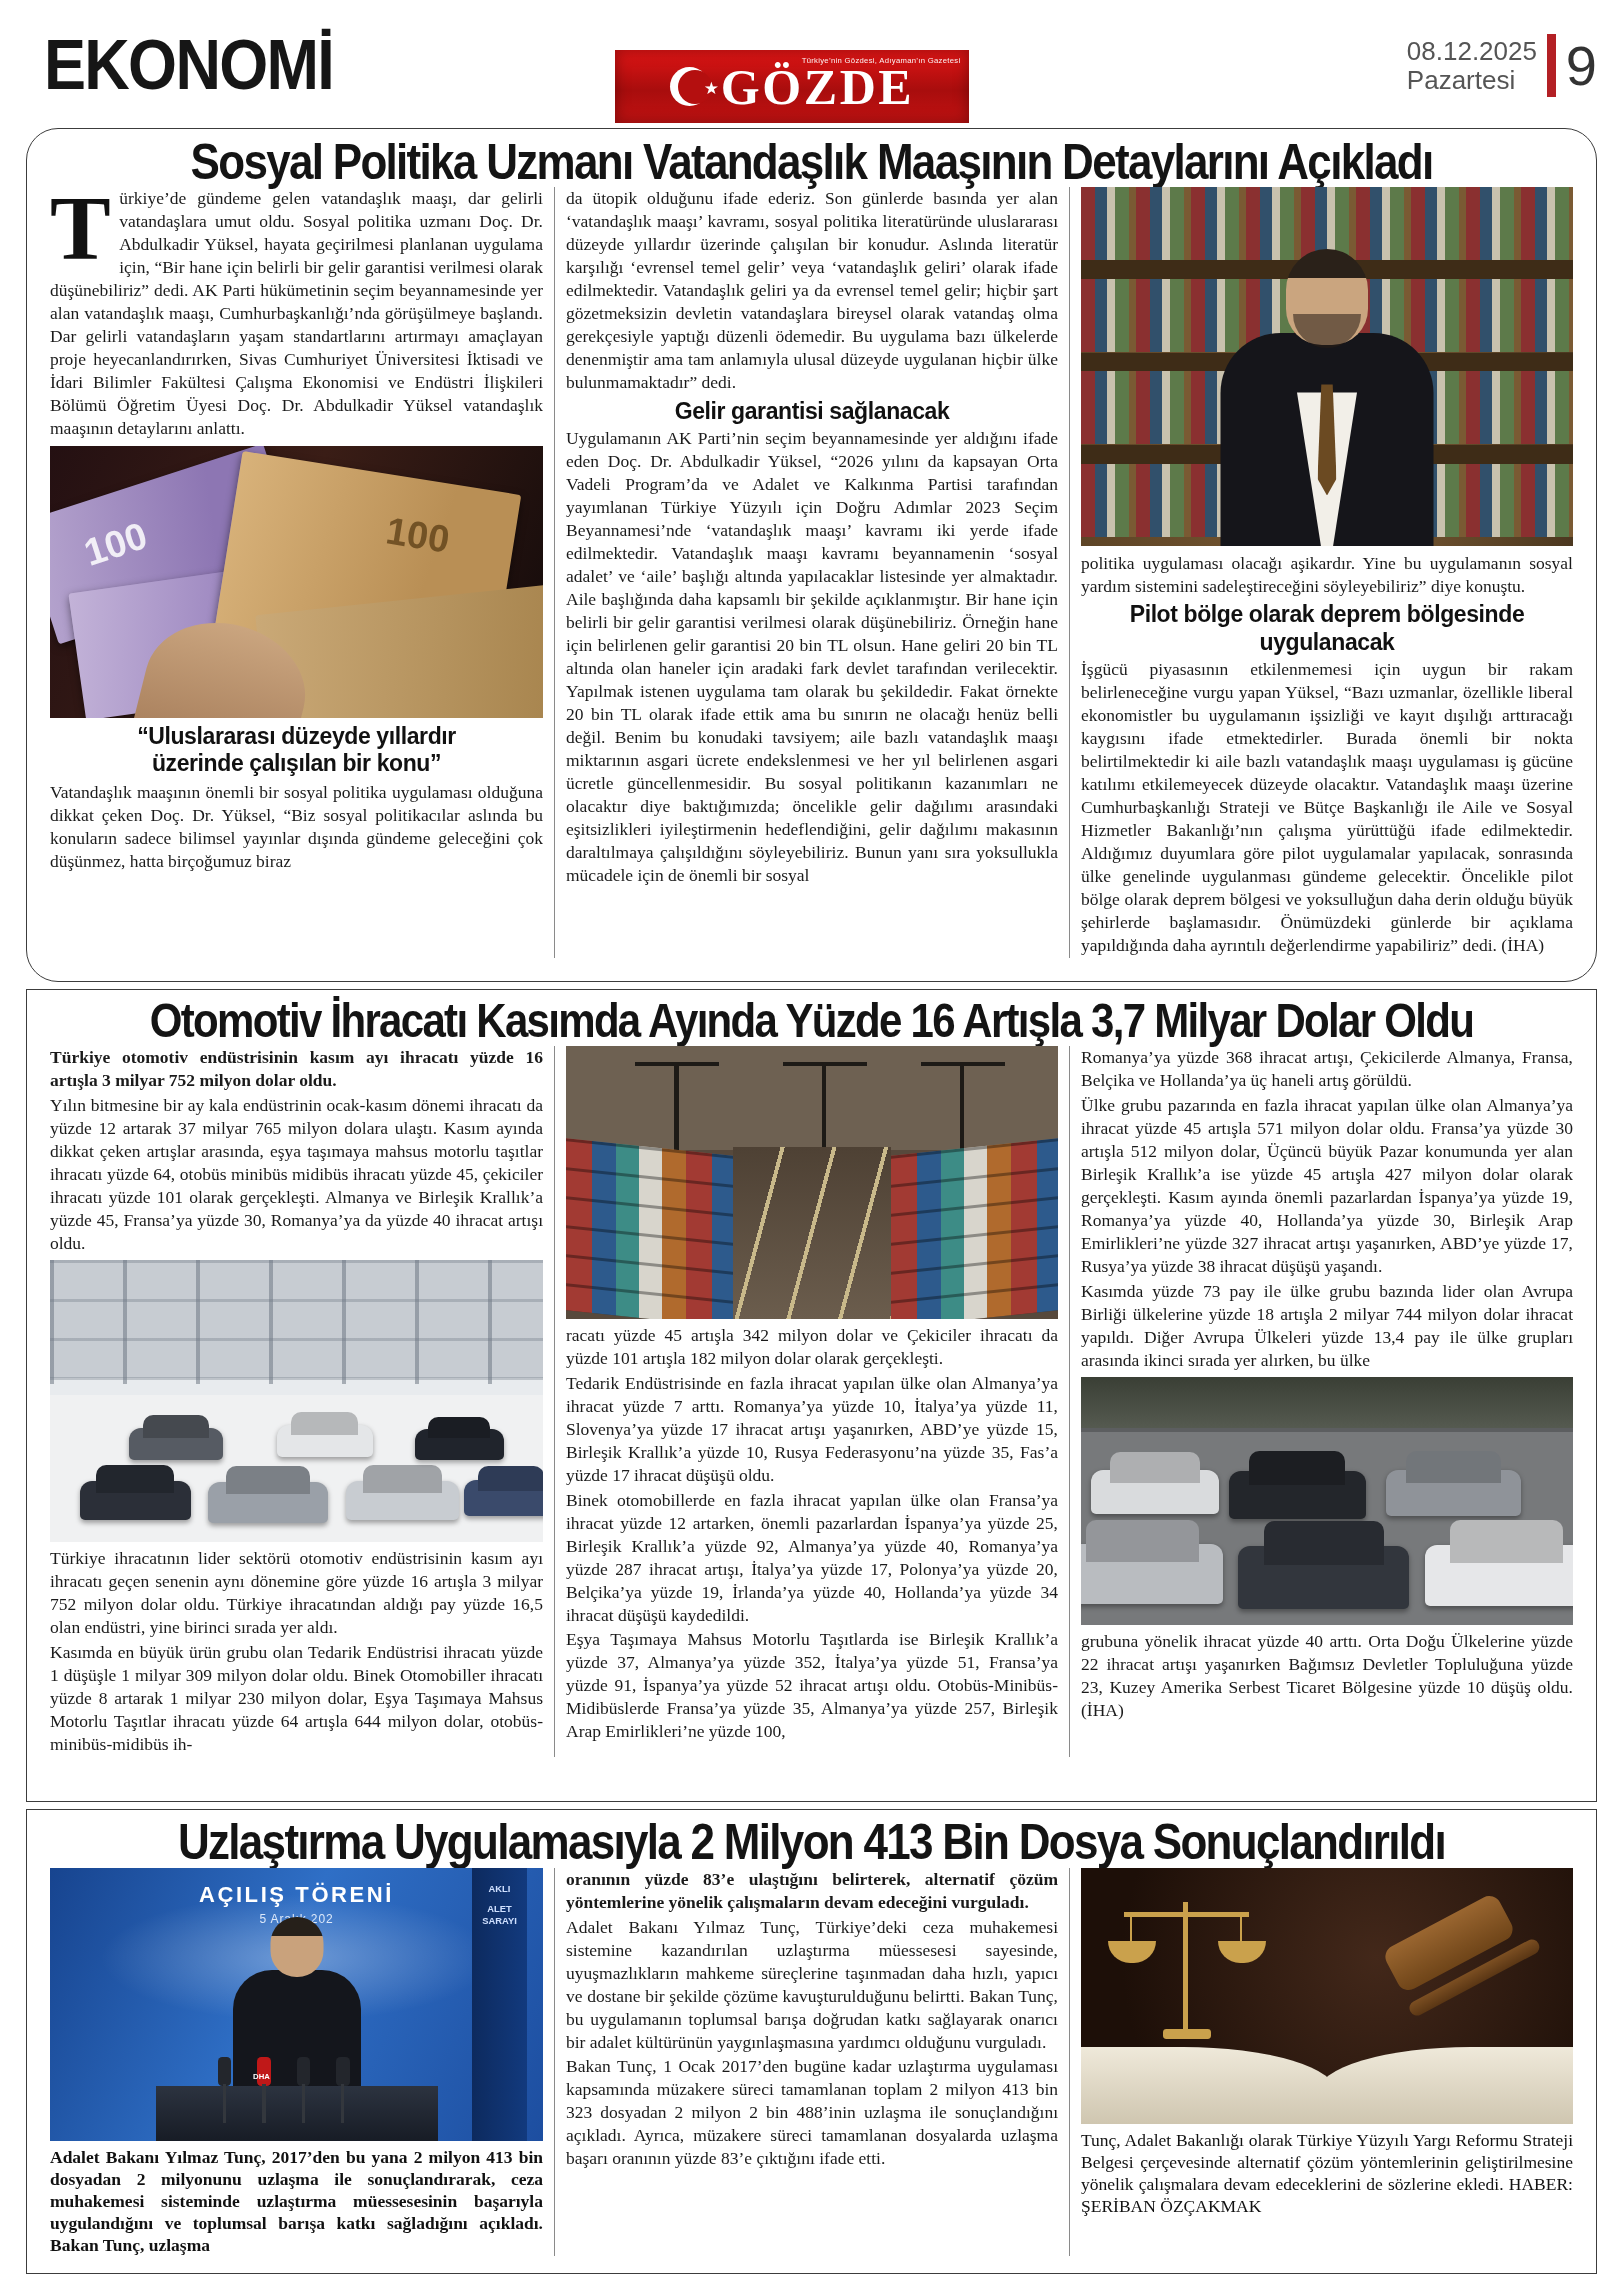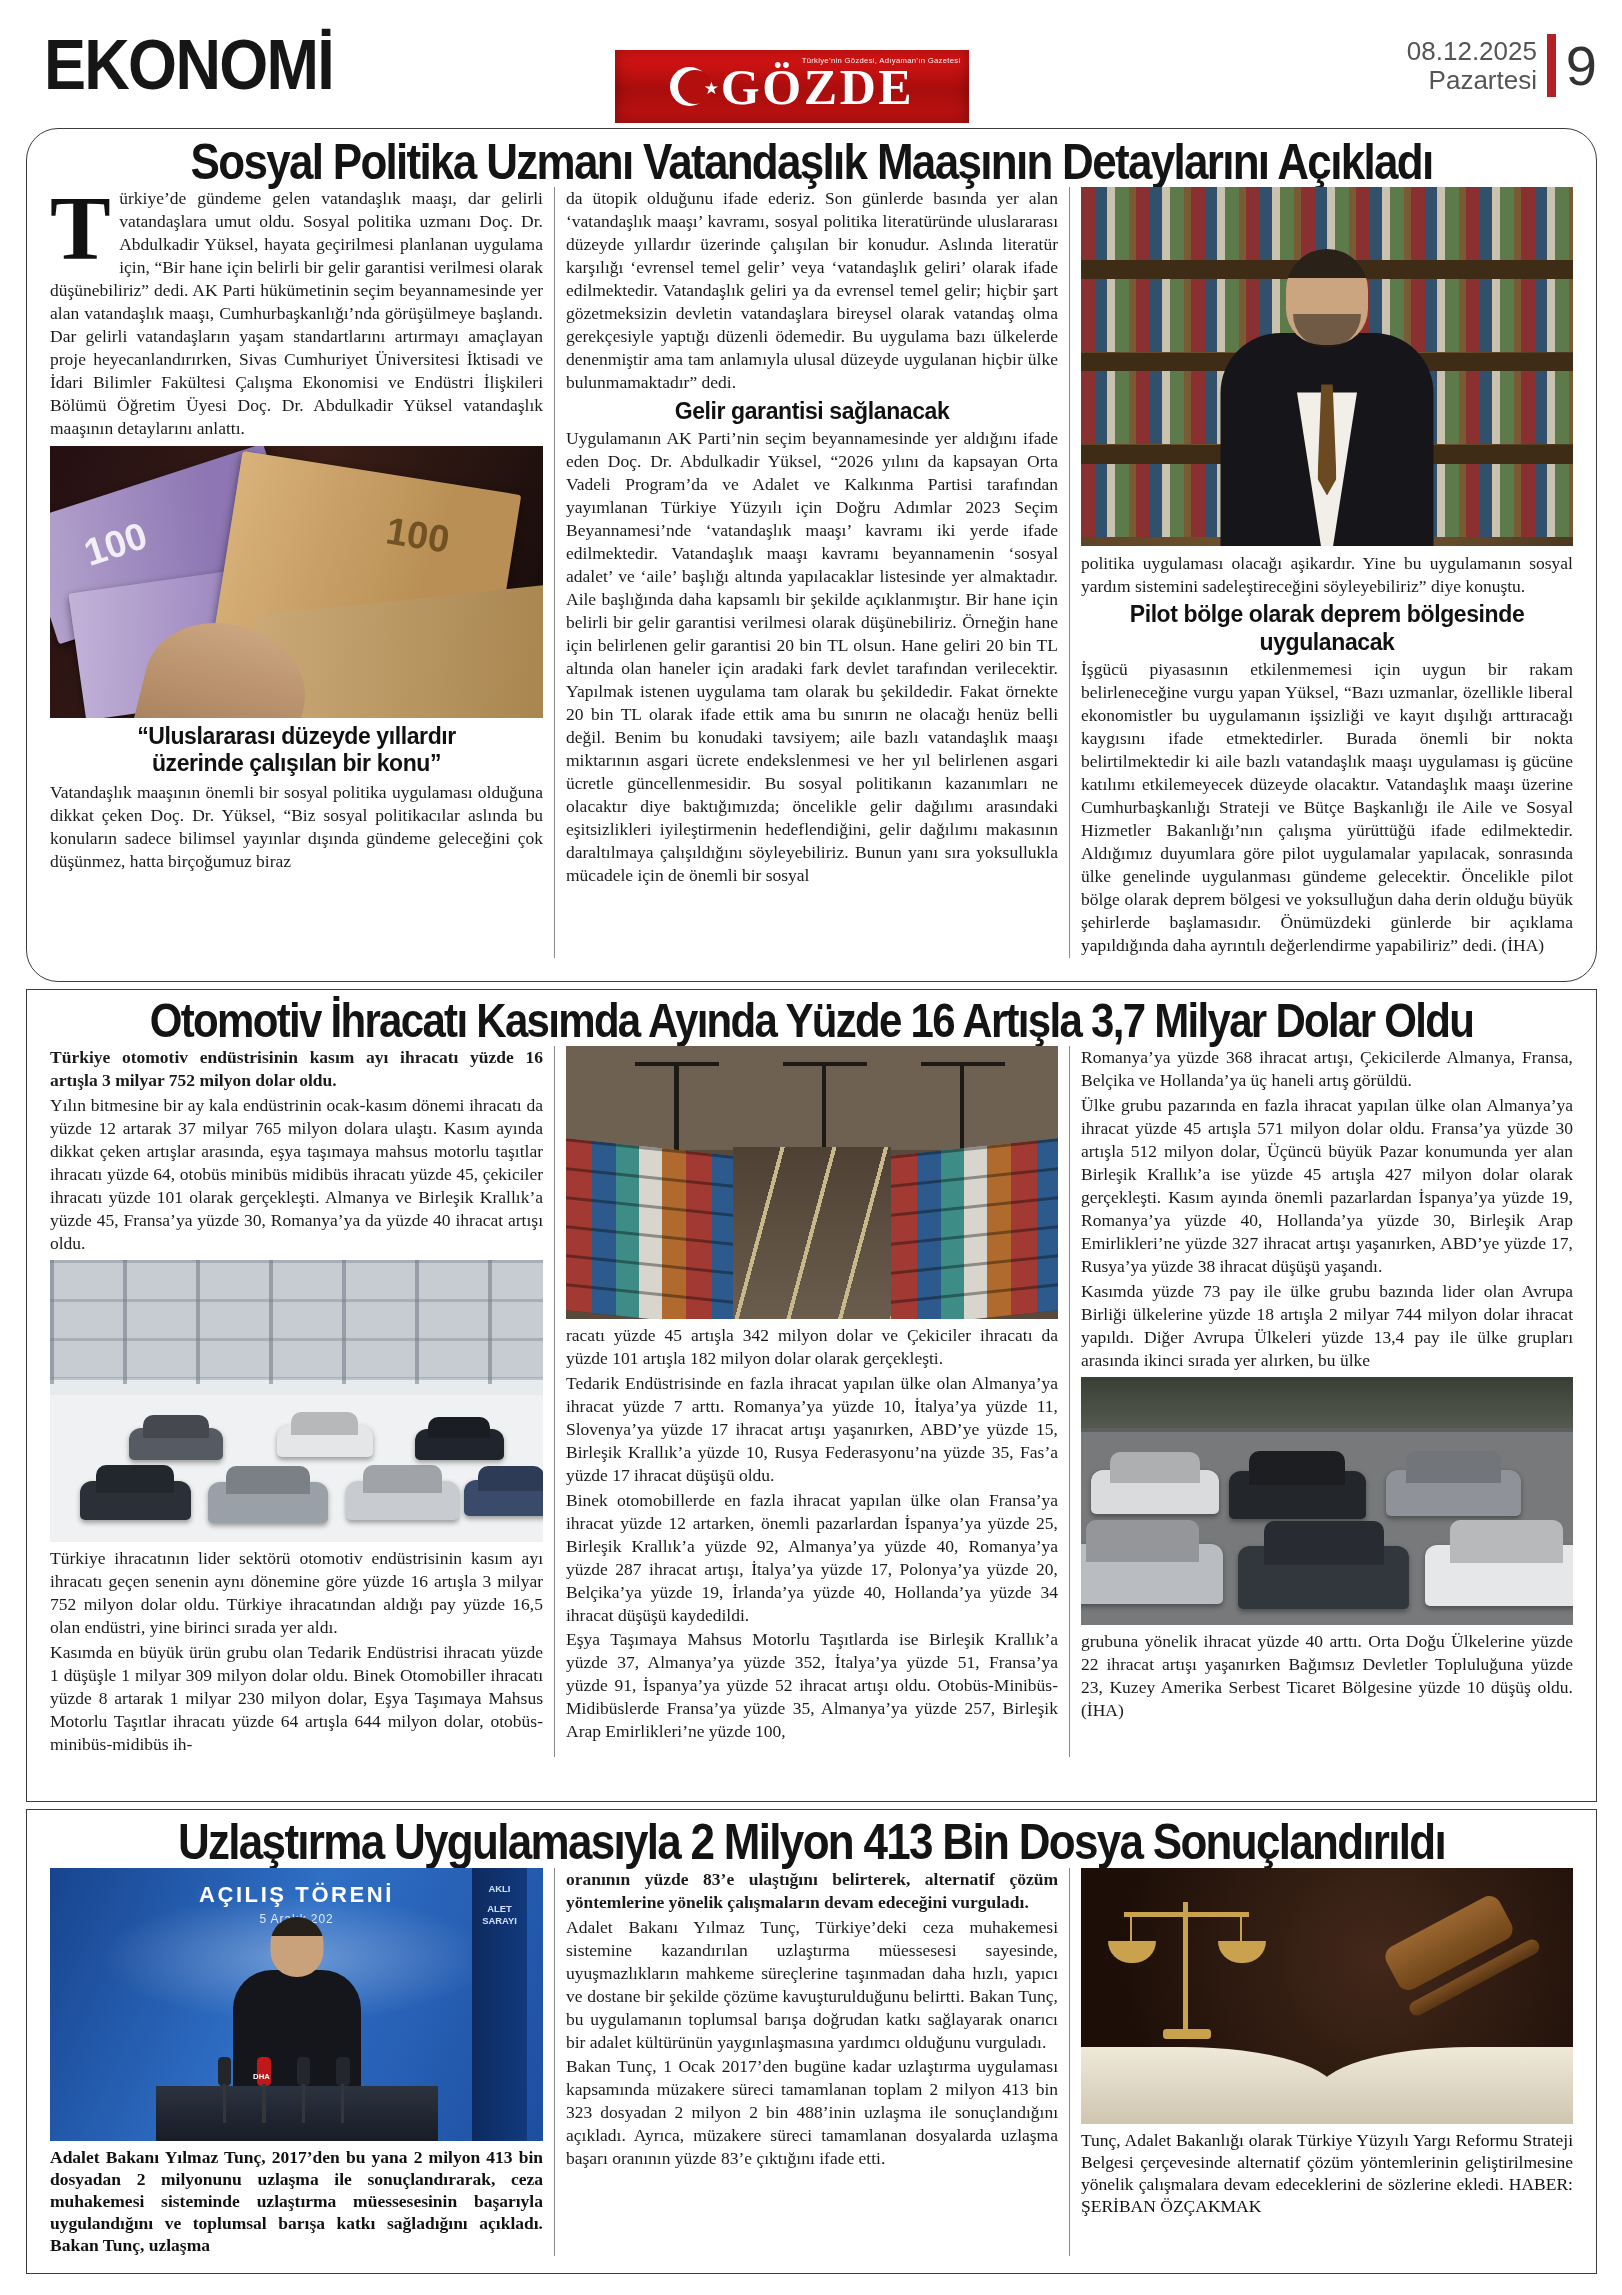--- a/index.html
+++ b/index.html
@@ -14,21 +14,21 @@
         background:linear-gradient(180deg,#e01515,#a80d0d 55%,#c21212);
         display:flex;align-items:center;justify-content:center;box-shadow:inset 0 0 15.4px rgba(0,0,0,.35);}
   .logo-tag{position:absolute;right:8.5px;top:6px;color:#fff;font-family:"Liberation Sans",sans-serif;
         font-size:7.7px;letter-spacing:0.3px;opacity:.95;}
   .crescent{position:relative;width:39px;height:39px;margin-right:12px;}
   .crescent .c1{position:absolute;inset:0;border-radius:50%;background:#fff;}
   .crescent .c2{position:absolute;left:8.5px;top:2.6px;width:34px;height:34px;border-radius:50%;background:#b40f0f;}
   .crescent .star{position:absolute;right:-10.2px;top:11px;color:#fff;font-size:17px;font-family:"DejaVu Sans",sans-serif;}
   .logo-word{color:#fff;font-family:"Liberation Serif",serif;font-weight:700;font-size:50px;letter-spacing:2.6px;}
   .dateblock{position:absolute;right:26px;top:34px;display:flex;align-items:center;gap:10.2px;}
-  .datelines{text-align:right;font-family:"Liberation Sans",sans-serif;color:#555;font-size:26px;line-height:1.1;font-weight:400;}
+  .datelines{text-align:left;font-family:"Liberation Sans",sans-serif;color:#555;font-size:26px;line-height:1.1;font-weight:400;}
   .redbar{width:8.5px;height:63px;background:#b32025;}
   .pageno{font-family:"Liberation Sans",sans-serif;font-size:56px;color:#333;font-weight:300;line-height:1;}
   
   .abox{margin:0 26px 6.8px 26px;border:1.7px solid #3c3c3c;background:#fff;padding:5.1px 12px 8.5px 12px;box-sizing:border-box;}
   .abox h1{margin:1.7px 0 6.8px 0;text-align:center;font-family:"Liberation Sans",sans-serif;
         font-weight:800;color:#141414;letter-spacing:-1.7px;line-height:1.02;transform:scaleY(1.15);transform-origin:center top;}
   .h-a1{font-size:44px;}
   .h-a2{font-size:42px;}
   .h-a3{font-size:44px;}
   .cols{display:grid;grid-template-columns:1fr 1fr 1fr;}

